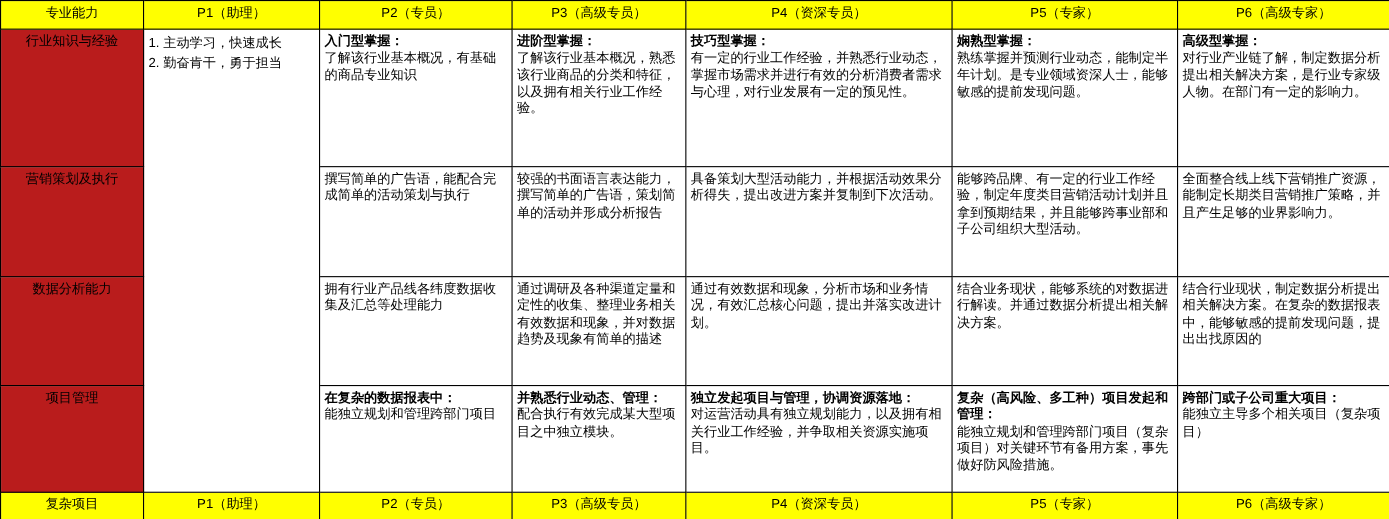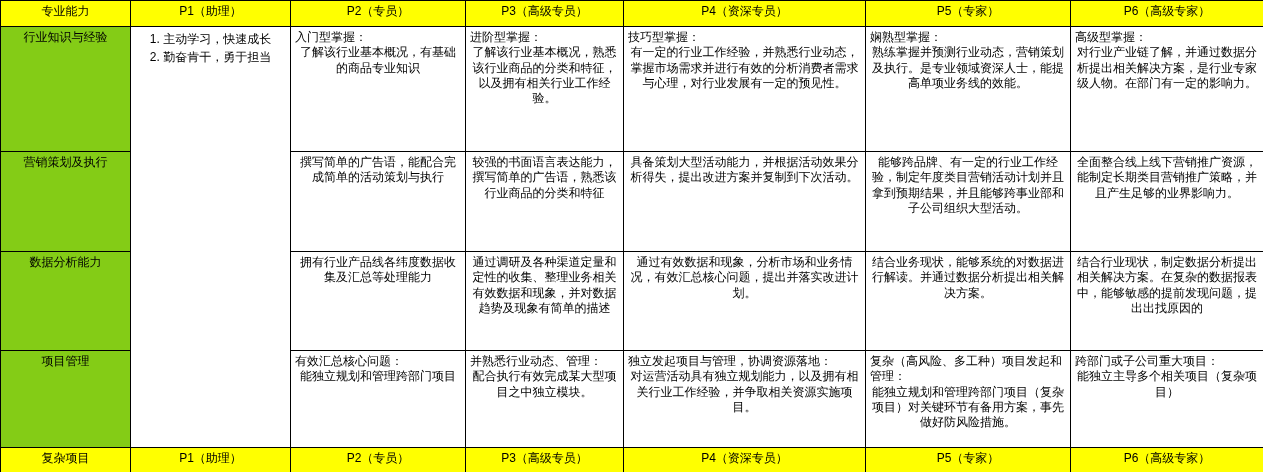--- a/index.html
+++ b/index.html
@@ -40,41 +40,39 @@
 
   .hdr {
     background: #ffff00;
     text-align: center;
     font-weight: bold;
     vertical-align: middle;
     height: 19px;
     padding: 2px 3px;
   }
   .rowhdr {
-    background: #84cc16;
+    background: #b91c1c;
     text-align: center;
     vertical-align: middle;
     font-weight: bold;
     font-size: 13px;
   }
   .cellbody {
     display: block;
-    text-align: center;
   }
   .midcell {
     vertical-align: top;
   }
   .listcell {
     vertical-align: middle;
     font-size: 13px;
     padding-left: 6px;
-    text-align: center;
   }
   .listcell div { line-height: 1.5; }
-  .cap-title { display:block; font-weight: normal; }
+  .cap-title { display:block; font-weight: bold; }
 </style>
 </head>
 <body>
 
 <table class="grid">
   <colgroup>
     <col class="c0">
       <col class="c1">
       <col class="c2">
       <col class="c3">
@@ -107,35 +105,35 @@
       <td class="midcell">
         <span class="cap-title">进阶型掌握：</span>
         <span class="cellbody">了解该行业基本概况，熟悉该行业商品的分类和特征，以及拥有相关行业工作经验。</span>
       </td>
       <td class="midcell">
         <span class="cap-title">技巧型掌握：</span>
         <span class="cellbody">有一定的行业工作经验，并熟悉行业动态，掌握市场需求并进行有效的分析消费者需求与心理，对行业发展有一定的预见性。</span>
       </td>
       <td class="midcell">
         <span class="cap-title">娴熟型掌握：</span>
-        <span class="cellbody">熟练掌握并预测行业动态，营销策划及执行。是专业领域资深人士，能提高单项业务线的效能。</span>
+        <span class="cellbody">熟练掌握并预测行业动态，能制定半年计划。是专业领域资深人士，能够敏感的提前发现问题。</span>
       </td>
       <td class="midcell">
         <span class="cap-title">高级型掌握：</span>
-        <span class="cellbody">对行业产业链了解，并通过数据分析提出相关解决方案，是行业专家级人物。在部门有一定的影响力。</span>
+        <span class="cellbody">对行业产业链了解，制定数据分析提出相关解决方案，是行业专家级人物。在部门有一定的影响力。</span>
       </td>
     </tr>
 
     <tr>
       <td class="rowhdr" style="height:93px">营销策划及执行</td>
       <td class="midcell">
         <span class="cellbody">撰写简单的广告语，能配合完成简单的活动策划与执行</span>
       </td>
       <td class="midcell">
-        <span class="cellbody">较强的书面语言表达能力，撰写简单的广告语，熟悉该行业商品的分类和特征</span>
+        <span class="cellbody">较强的书面语言表达能力，撰写简单的广告语，策划简单的活动并形成分析报告</span>
       </td>
       <td class="midcell">
         <span class="cellbody">具备策划大型活动能力，并根据活动效果分析得失，提出改进方案并复制到下次活动。</span>
       </td>
       <td class="midcell">
         <span class="cellbody">能够跨品牌、有一定的行业工作经验，制定年度类目营销活动计划并且拿到预期结果，并且能够跨事业部和子公司组织大型活动。</span>
       </td>
       <td class="midcell">
         <span class="cellbody">全面整合线上线下营销推广资源，能制定长期类目营销推广策略，并且产生足够的业界影响力。</span>
       </td>
@@ -156,21 +154,21 @@
         <span class="cellbody">结合业务现状，能够系统的对数据进行解读。并通过数据分析提出相关解决方案。</span>
       </td>
       <td class="midcell">
         <span class="cellbody">结合行业现状，制定数据分析提出相关解决方案。在复杂的数据报表中，能够敏感的提前发现问题，提出出找原因的</span>
       </td>
     </tr>
 
     <tr>
       <td class="rowhdr" style="height:90px">项目管理</td>
       <td class="midcell">
-        <span class="cap-title">有效汇总核心问题：</span>
+        <span class="cap-title">在复杂的数据报表中：</span>
         <span class="cellbody">能独立规划和管理跨部门项目</span>
       </td>
       <td class="midcell">
         <span class="cap-title">并熟悉行业动态、管理：</span>
         <span class="cellbody">配合执行有效完成某大型项目之中独立模块。</span>
       </td>
       <td class="midcell">
         <span class="cap-title">独立发起项目与管理，协调资源落地：</span>
         <span class="cellbody">对运营活动具有独立规划能力，以及拥有相关行业工作经验，并争取相关资源实施项目。</span>
       </td>

